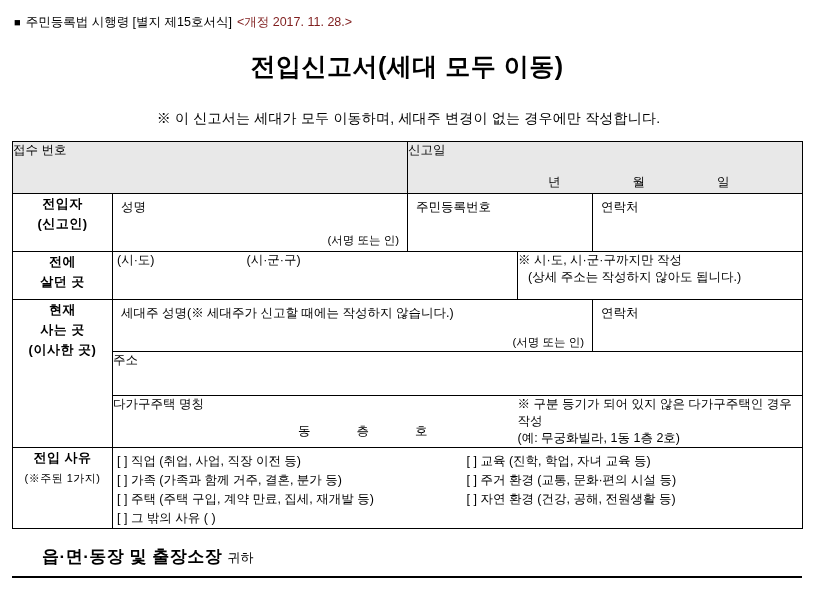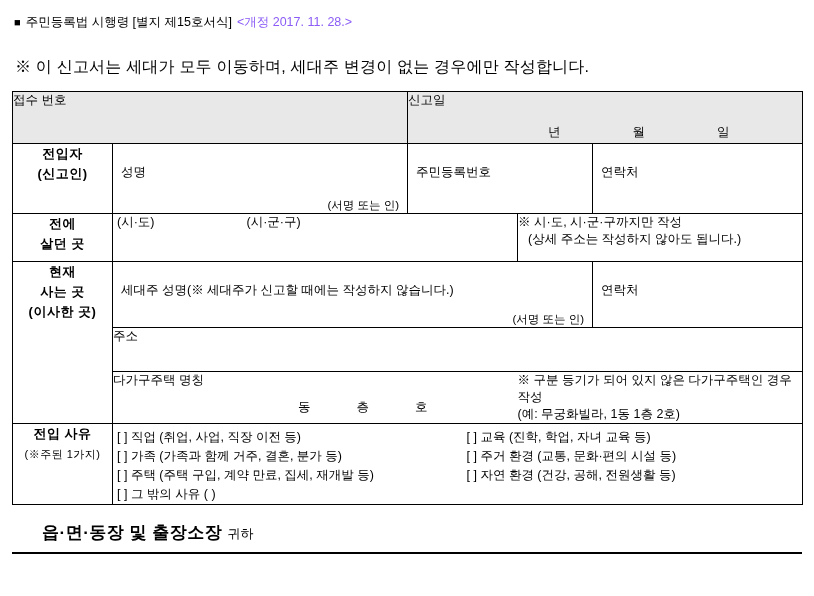--- a/index.html
+++ b/index.html
@@ -30,55 +30,56 @@
     align-items: center;
     gap: 5px;
     margin: 4px 0 0 2px;
     white-space: nowrap;
   }
   .sq-bullet {
     font-size: 11px;
     line-height: 16px;
   }
   .revision {
-    color: #8b5cf6;
+    color: #7f1d1d;
   }
 
   
   .doc-title {
     text-align: center;
     font-size: 25px;
     font-weight: bold;
     letter-spacing: 0.5px;
     margin: 20px 0 0 0;
   }
 
   
   .doc-note {
-    font-size: 16px;
+    font-size: 14px;
     margin: 27px 0 0 3px;
     letter-spacing: 0.2px;
+    text-align: center;
   }
 
   
   table.form {
     border-collapse: collapse;
     width: 790px;
     margin: 13px 0 0 0;
     table-layout: fixed;
   }
   table.form td {
     border: 1px solid #ololo;
     border: 1px solid #000000;
     padding: 0;
     vertical-align: top;
     font-size: 12.5px;
   }
   .cell-pad {
-    padding: 20px 8px 5px 8px;
+    padding: 5px 8px 5px 8px;
   }
   .hdr-row td {
     background: #e8e8e8;
   }
   .label-cell {
     text-align: center;
     vertical-align: middle;
     font-size: 14px;
     font-weight: bold;
     letter-spacing: 0.5px;
@@ -169,20 +170,21 @@
 <body>
 
 <div class="page">
 
   <div class="form-meta">
     <span class="sq-bullet">■</span>
     <span>주민등록법 시행령 [별지 제15호서식]</span>
     <span class="revision">&lt;개정 2017. 11. 28.&gt;</span>
   </div>
 
+  <div class="doc-title">전입신고서(세대 모두 이동)</div>
 
   <div class="doc-note">※ 이 신고서는 세대가 모두 이동하며, 세대주 변경이 없는 경우에만 작성합니다.</div>
 
   <table class="form">
     <colgroup>
       <col style="width:100px">
       <col style="width:225px">
       <col style="width:70px">
       <col style="width:110px">
       <col style="width:75px">

